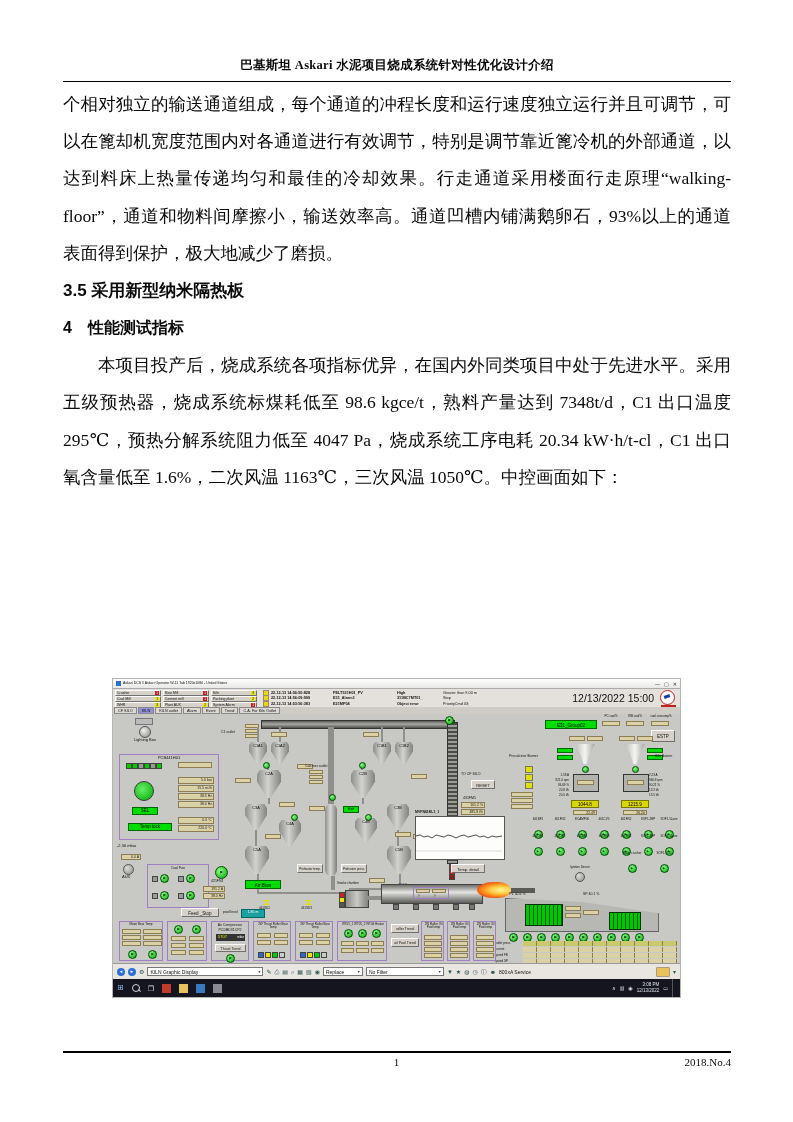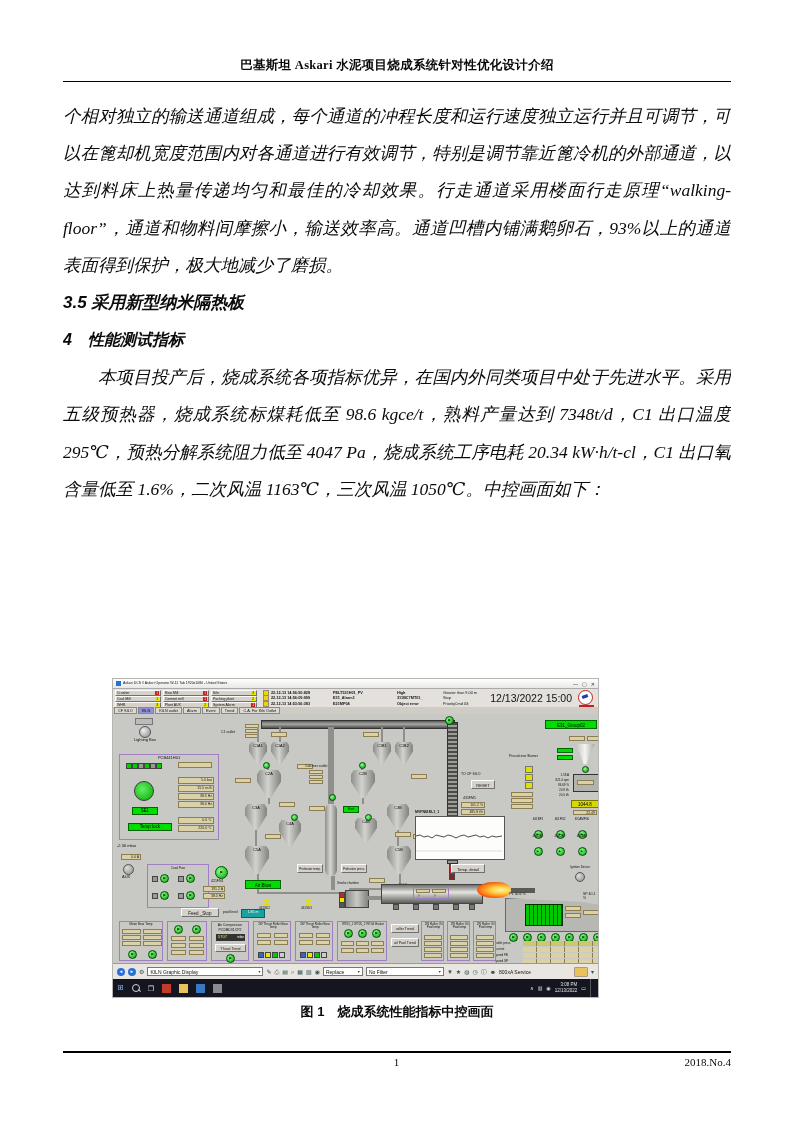--- a/index.html
+++ b/index.html
@@ -2,34 +2,34 @@
 <html><head>
 <meta charset="utf-8">
 <style>
   html,body{margin:0;padding:0;}
   .page{position:relative;width:793px;height:1122px;background:#ffffff;overflow:hidden;
         font-family:"Liberation Serif","DejaVu Serif",serif;color:#0a0a0a;}
   
   .running-head{position:absolute;top:57px;left:63px;width:668px;text-align:center;
     font-size:12.5px;font-weight:bold;letter-spacing:0.3px;}
   .head-rule{position:absolute;top:81px;left:63px;width:668px;border-top:1.6px solid #000;}
-  .body-text{position:absolute;top:98px;left:63px;width:668px;height:592px;overflow:hidden;
-    font-size:17.5px;line-height:37.2px;text-align:justify;font-style:italic;}
+  .body-text{position:absolute;top:86px;left:63px;width:668px;height:592px;overflow:hidden;
+    font-size:17.5px;line-height:37.2px;text-align:justify;}
   .body-text p{margin:0;}
   .ind{text-indent:2em;}
   .h-sub{font-family:"Liberation Sans","DejaVu Sans",sans-serif;font-weight:bold;font-size:17px;line-height:37.2px;margin:0;}
   .h-main{font-family:"Liberation Sans","DejaVu Sans",sans-serif;font-weight:bold;font-size:16px;line-height:38px;margin:0;}
   .fig-caption{position:absolute;top:1003px;left:63px;width:668px;text-align:center;
     font-family:"Liberation Sans","DejaVu Sans",sans-serif;font-weight:bold;font-size:13px;}
   .foot-rule{position:absolute;top:1051px;left:63px;width:668px;border-top:2.5px solid #000;}
   .foot-page{position:absolute;top:1056px;left:0;width:793px;text-align:center;font-size:11px;}
   .foot-issue{position:absolute;top:1056px;right:62px;font-size:11px;}
 
   
-  .scada{position:absolute;left:113px;top:679px;width:485px;height:318px;background:#c8c8c4;
+  .scada{position:absolute;left:113px;top:679px;width:567px;height:318px;background:#c8c8c4;
     font-family:"Liberation Sans","DejaVu Sans",sans-serif;color:#111;outline:1px solid #b5b5b1;}
   .abs{position:absolute;}
   .t25{font-size:3px;line-height:1.15;}
   .t3{font-size:3.5px;line-height:1.2;}
   .t35{font-size:4px;line-height:1.2;}
   .t4{font-size:4.5px;line-height:1.2;}
   .t45{font-size:5px;line-height:1.2;}
   .titlebar{position:absolute;left:0;top:0;right:0;height:10px;background:linear-gradient(#ffffff,#e8e8e6);
     display:flex;align-items:center;padding:0 3px;box-sizing:border-box;border-bottom:0.5px solid #aaa;}
   .titlebar .appico{width:5px;height:5px;background:#2a6fd6;margin-right:2px;}
@@ -644,18 +644,17 @@
         <div class="clock">
           <div>3:08 PM</div>
           <div>12/13/2022</div>
         </div>
         <span style="font-size:5px">▭</span>
         <span class="peek"></span>
       </div>
     </div>
   </div>
 
-  <div class="fig-caption">图 1　烧成系统性能指标中控画面</div>
   <div class="foot-rule"></div>
   <div class="foot-page">1</div>
   <div class="foot-issue">2018.No.4</div>
 
 </div>
 
 </body></html>

